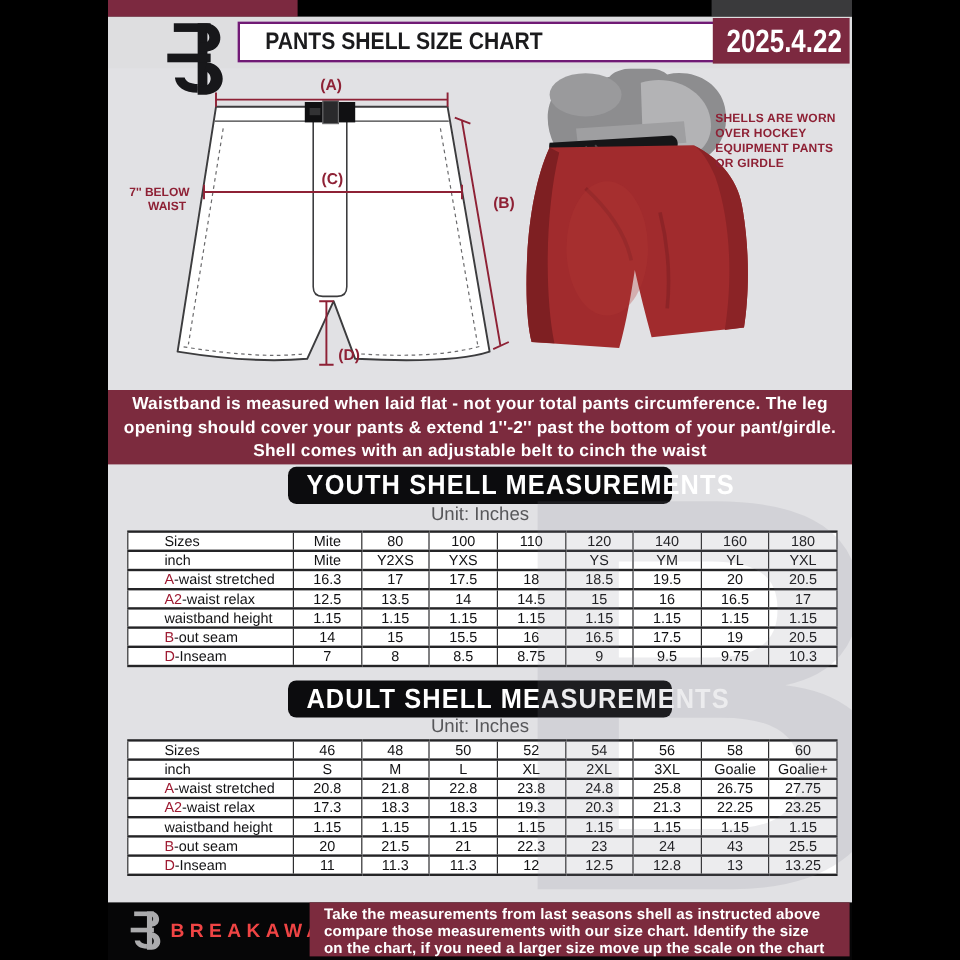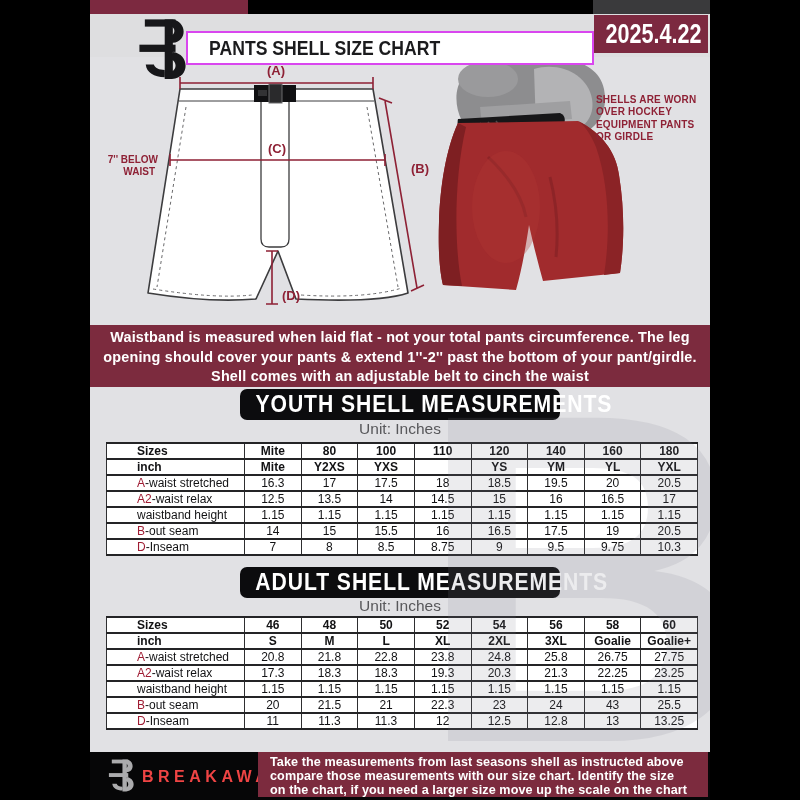--- a/index.html
+++ b/index.html
@@ -8,22 +8,22 @@
   .content{position:absolute;left:90px;top:0;width:620px;height:800px;background:#e1e1e4;overflow:hidden;}
 
   
   .topstrip{position:absolute;left:0;top:0;width:620px;height:14px;background:#000;z-index:2;}
   .seg-maroon{position:absolute;left:0;top:0;width:158px;height:14px;background:#7c2940;}
   .seg-gray{position:absolute;left:503px;top:0;width:117px;height:14px;background:#3a3a3c;}
 
   
   .headband{position:absolute;left:0;top:14px;width:620px;height:43px;background:#dedee0;z-index:2;}
   .brand-mark{position:absolute;left:44px;top:3px;z-index:5;fill:#17171a;}
-  .title-box{position:absolute;left:96px;top:4px;width:404px;height:30px;background:#fff;
-             border:2px solid #d946ef;box-sizing:content-box;margin-top:13px;}
+  .title-box{position:absolute;left:108px;top:4px;width:404px;height:30px;background:#fff;
+             border:2px solid #701a75;box-sizing:content-box;}
   .title-box span{display:inline-block;transform:scaleX(.88);transform-origin:0 50%;
              font-size:20px;font-weight:bold;color:#1b1b1d;line-height:30px;padding-left:24px;white-space:nowrap;}
   .date-box{position:absolute;left:504px;top:1px;width:114px;height:38px;background:#7c2940;}
   .date-box span{display:block;text-align:center;transform:scaleX(.8);font-size:27px;font-weight:bold;
              color:#fff;line-height:38px;white-space:nowrap;}
 
   
   .diagram{position:absolute;left:0;top:57px;width:620px;height:268px;z-index:1;}
   .diagram svg{position:absolute;left:0;top:0;}
   .photo-caption{position:absolute;left:506px;top:37px;width:114px;font-size:10px;font-weight:bold;
@@ -45,21 +45,21 @@
 
   
   table.sheet{position:absolute;left:16px;width:592px;border-collapse:collapse;table-layout:fixed;
           background:#fff;z-index:2;}
   #youth-table{top:442px;} #adult-table{top:616px;}
   .sheet td{border-left:1px solid #2e2e30;border-right:1px solid #2e2e30;
           border-top:2px solid #242426;border-bottom:2px solid #242426;
           height:13.9px;padding:0;font-size:12px;text-align:center;color:#121214;line-height:14px;
           overflow:hidden;white-space:nowrap;}
   .sheet td.label{text-align:left;padding-left:30px;font-weight:normal;}
-  .sheet tr.hdr td{font-weight:bold;}
+  .sheet tr.hdr td{font-weight:normal;}
   .accent{color:#9e1b32;}
 
   
   .watermark{position:absolute;right:-46px;top:386px;font-size:470px;line-height:.82;font-weight:bold;
           color:rgba(130,130,142,.15);z-index:3;pointer-events:none;}
 
   
   .footer{position:absolute;left:0;top:752px;width:620px;height:48px;background:#060607;z-index:4;}
   .footer-logo{position:absolute;left:16px;top:6px;fill:#ababad;}
   .footer-brand{position:absolute;left:52px;top:16px;font-size:16px;font-weight:bold;color:#ef4444;

